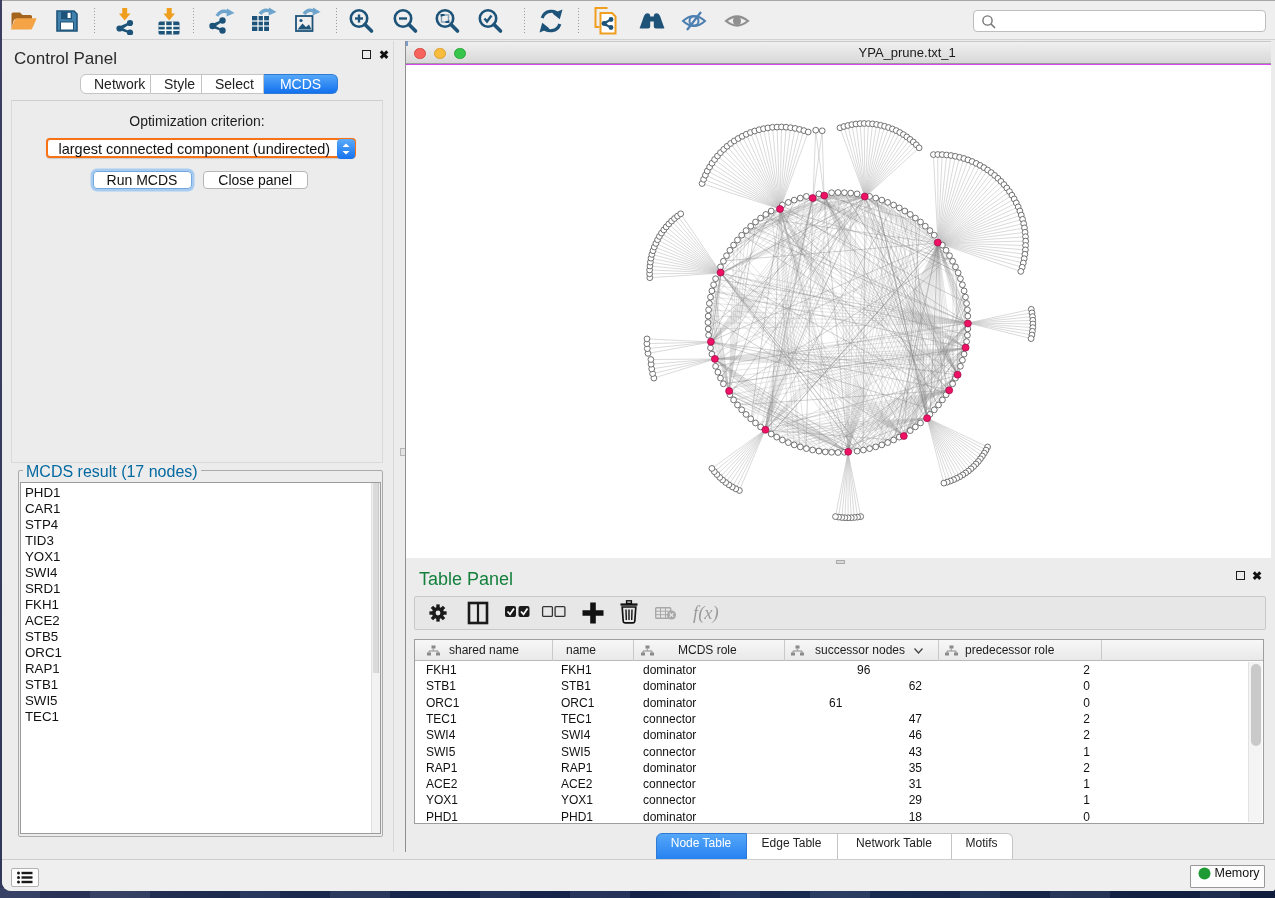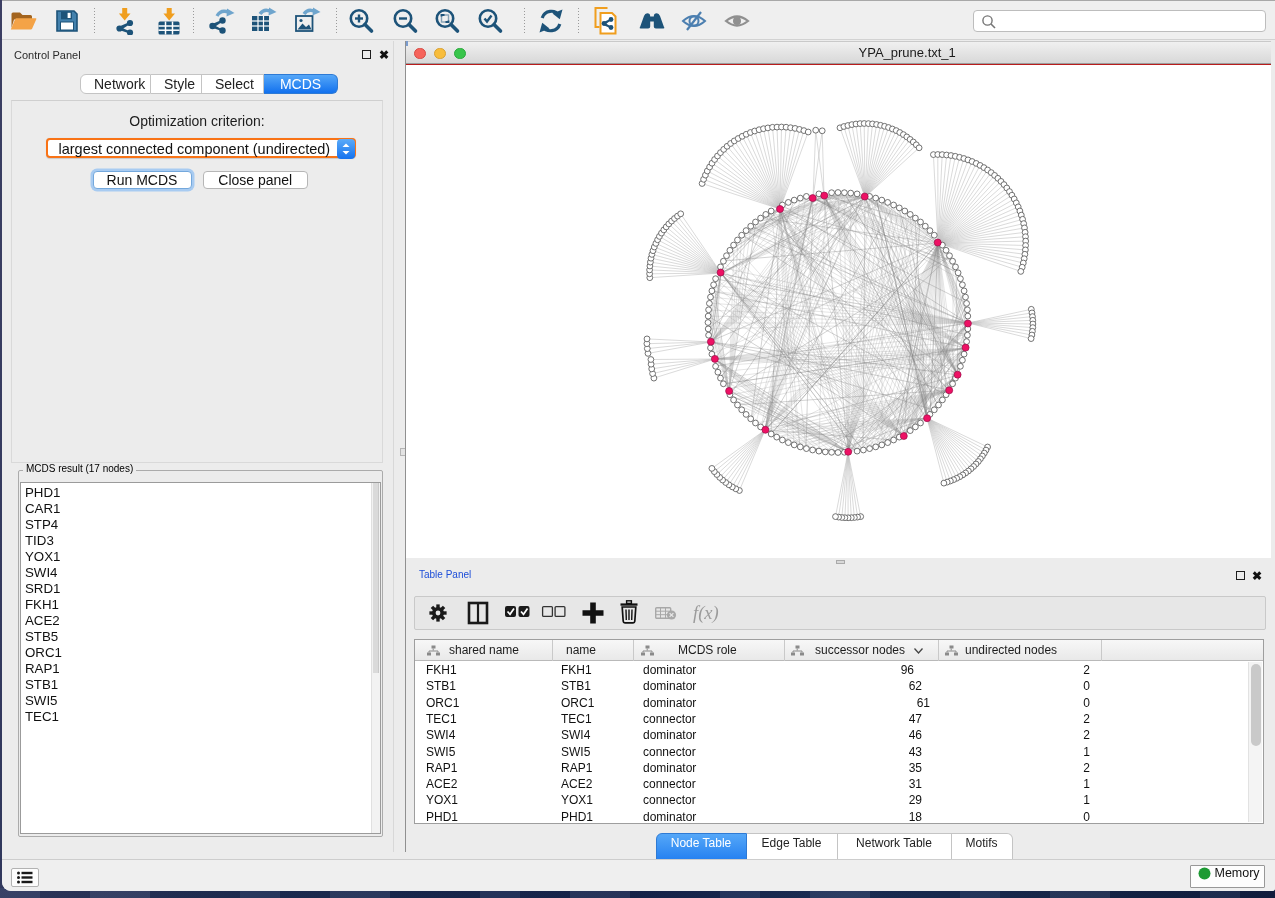--- a/index.html
+++ b/index.html
@@ -8,57 +8,57 @@
 .win{position:absolute;left:2px;top:0;right:0;bottom:7px;background:#ececec;border-bottom-left-radius:9px;border-bottom-right-radius:3px;overflow:hidden}
 .topline{position:absolute;left:0;top:0;right:0;height:1px;background:#a8a8a8}
 
 .toolbar{position:absolute;left:0;top:1px;right:0;height:39px;background:#efefef;border-bottom:1px solid #d2d2d2}
 .tsep{position:absolute;top:7px;height:26px;width:1px;background:repeating-linear-gradient(to bottom,#9a9a9a 0 1px,transparent 1px 3px)}
 .ticon{position:absolute;top:6px;width:28px;height:28px}
 .search{position:absolute;left:971px;top:9px;width:293px;height:22px;background:#fff;border:1px solid #bdbdbd;border-radius:4px}
 .search svg{position:absolute;left:7px;top:3px}
 
 .cp{position:absolute;left:0;top:41px;width:391px;bottom:39px;background:#ececec}
-.cp-title{position:absolute;left:12px;top:8px;font-size:11px;color:#2b2b2b}
+.cp-title{position:absolute;left:12px;top:8px;font-size:17px;color:#2b2b2b}
 .float-ic{position:absolute;width:9px;height:9px;border:1.5px solid #1d1d1d}
 .close-ic{position:absolute;font-size:12px;color:#111;font-weight:bold}
 .tabs{position:absolute;left:78px;top:32.5px;height:20px;display:flex;font-size:14px;color:#222}
 .tab{background:#fff;border:1px solid #c4c4c4;border-left:none;padding:0 13px;line-height:19px;text-align:center}
 .tab.first{border-left:1px solid #c4c4c4;border-radius:6px 0 0 6px}
 .tab.sel{background:linear-gradient(#55a7f8,#1271ee);color:#fff;border-color:#2e7ad4;border-radius:0 6px 6px 0}
 .cp-content{position:absolute;left:9px;top:58.5px;width:372px;height:363px;background:#ececec;border:1px solid #d9d9d9;border-top-color:#cfcfcf}
 .opt-label{position:absolute;left:0;top:12.5px;width:100%;text-align:center;font-size:14px;color:#1c1c1c}
 .combo{position:absolute;left:33.5px;top:37px;width:310px;height:20px;background:#fff;border:2px solid #f97316;border-radius:4px;box-shadow:0 0.5px 1px rgba(0,0,0,.15)}
 .combo .txt{position:absolute;left:11px;top:1.5px;font-size:14.5px;color:#111;white-space:nowrap}
 .combo .step{position:absolute;right:-1px;top:-1px;width:18px;height:20px;background:linear-gradient(#5babf9,#1472ee);border-radius:4px;}
 .btn{position:absolute;height:18px;background:#fff;border:1px solid #b6b6b6;border-radius:4px;font-size:14px;color:#111;text-align:center;line-height:16px}
 .fieldset{position:absolute;left:16px;top:429px;width:365px;height:367px;border:1px solid #ababab;border-radius:2px}
-.fs-legend{position:absolute;left:4px;top:-8px;background:#ececec;padding:0 3px;font-size:10px;color:#000000}
+.fs-legend{position:absolute;left:4px;top:-8px;background:#ececec;padding:0 3px;font-size:16px;color:#0369a1}
 .mlist{position:absolute;left:1px;top:11px;width:361px;height:352px;background:#fff;border:1px solid #9b9b9b;font-size:13.3px;color:#111}
 .mlist .it{height:16px;line-height:16px;padding-left:4px}
 .mlist{padding-top:2px}
 .mlist .sb{position:absolute;right:0;top:0;width:9px;height:100%;background:#f2f2f2;border-left:1px solid #e0e0e0}
 .mlist .sb .th{position:absolute;left:1px;right:1px;top:0;height:190px;background:#dadada}
 
 .vsplit{position:absolute;left:391px;top:41px;width:15px;bottom:39px;background:#ececec;border-left:1px solid #d8d8d8;border-right:1px solid #8f8f8f}
 .vgrip{position:absolute;left:6px;top:407px;width:6px;height:8px;background:#e3e3e3;border:1px solid #b5b5b5}
 .wedge{position:absolute;left:403px;top:41px;width:1px;bottom:39px;background:#909090;z-index:5}
 .bluecorner{position:absolute;left:403.5px;top:41px;width:2.5px;height:5px;background:#7b9cce;z-index:6}
 
-.nw{position:absolute;left:403.5px;top:41px;right:4px;height:517px;background:#b91c1c}
+.nw{position:absolute;left:403.5px;top:41px;right:4px;height:517px;background:#d946ef}
 .nw-title{position:absolute;left:0;top:0;right:0;height:22.5px;background:linear-gradient(#f0f0f0,#d8d8d8);border-bottom:1px solid #9c9c9c;border-top:1px solid #c9c9c9}
 .tl{position:absolute;top:5.5px;width:11.5px;height:11.5px;border-radius:50%}
 .nw-name{position:absolute;top:3px;left:436px;font-size:13px;color:#1a1a1a}
 .canvas{position:absolute;left:0;top:23.5px;right:0;bottom:0;background:#fff;overflow:hidden}
 
 .hsplit{position:absolute;left:403.5px;top:558px;right:0;height:7px;background:#ececec}
 .hgrip{position:absolute;left:430px;top:1.5px;width:9px;height:4px;background:#d8d8d8;border:0.5px solid #aaa}
 
 .tp{position:absolute;left:403.5px;top:565px;right:0;height:294px;background:#ececec}
-.tp-title{position:absolute;left:13.5px;top:4px;font-size:10px;color:#1d4ed8}
+.tp-title{position:absolute;left:13.5px;top:4px;font-size:18px;color:#15803d}
 .tp-toolbar{position:absolute;left:8.5px;top:31px;right:9px;height:34px;background:#e7e7e7;border:1px solid #c9c9c9;border-radius:2px}
 .tbl{position:absolute;left:8.5px;top:74px;right:11px;height:185px;background:#fff;border:1px solid #9e9e9e}
 .thead{position:absolute;left:0;top:0;right:0;height:21px;background:linear-gradient(#f7f7f7,#e9e9e9);border-bottom:1px solid #b9b9b9;font-size:12px;color:#1c1c1c}
 .th{position:absolute;top:0;height:21px;border-right:1px solid #c9c9c9;line-height:21px}
 .th svg.tree{position:absolute;top:5px}
 .th span{position:absolute;top:0;white-space:nowrap}
 .trow{position:absolute;left:0;right:0;height:16.3px;font-size:12px;color:#111}
 .td{position:absolute;top:0;height:16px;line-height:16.5px;white-space:nowrap}
 .tsb{position:absolute;right:1px;top:22px;width:14px;bottom:1px;background:#f4f4f4;border-left:1px solid #e2e2e2}
 .tsb .th2{position:absolute;left:1.5px;right:1.5px;top:2px;height:82px;background:#c9c9c9;border-radius:6px}
@@ -1306,42 +1306,42 @@
           </div>
   <div class="th" style="left:524px;width:163px">
             <svg class="tree" width="13" height="12" viewBox="0 0 13 12" style="left:6px">
               <g fill="#8a8a8a">
                 <rect x="4.5" y="0.5" width="4" height="3"></rect>
                 <rect x="0" y="7.5" width="4" height="3"></rect>
                 <rect x="9" y="7.5" width="4" height="3"></rect>
                 <path d="M6.2 3.5 v2 M2 7.5 v-1.5 h9 v1.5" stroke="#8a8a8a" fill="none"></path>
               </g>
             </svg>
-            <span style="left:26px">undirected nodes</span>
+            <span style="left:26px">predecessor role</span>
           </div>
  </div>
  <div class="trow" style="top:22.0px">
 <span class="td" style="left:11px">FKH1</span>
           <span class="td" style="left:146px">FKH1</span>
 <span class="td" style="left:228px">dominator</span>
-          <span class="td" style="left:422px;width:77px;text-align:right">96</span>
+          <span class="td" style="left:442px;width:77px;text-align:left">96</span>
 <span class="td" style="left:600px;width:75px;text-align:right">2</span>
         </div>
         <div class="trow" style="top:38.3px">
 <span class="td" style="left:11px">STB1</span>
           <span class="td" style="left:146px">STB1</span>
 <span class="td" style="left:228px">dominator</span>
           <span class="td" style="left:430px;width:77px;text-align:right">62</span>
 <span class="td" style="left:600px;width:75px;text-align:right">0</span>
         </div>
         <div class="trow" style="top:54.6px">
 <span class="td" style="left:11px">ORC1</span>
           <span class="td" style="left:146px">ORC1</span>
 <span class="td" style="left:228px">dominator</span>
-          <span class="td" style="left:438px;width:77px;text-align:right">61</span>
+          <span class="td" style="left:414px;width:77px;">61</span>
 <span class="td" style="left:600px;width:75px;text-align:right">0</span>
         </div>
         <div class="trow" style="top:70.9px">
 <span class="td" style="left:11px">TEC1</span>
           <span class="td" style="left:146px">TEC1</span>
 <span class="td" style="left:228px">connector</span>
           <span class="td" style="left:430px;width:77px;text-align:right">47</span>
 <span class="td" style="left:600px;width:75px;text-align:right">2</span>
         </div>
         <div class="trow" style="top:87.2px">

